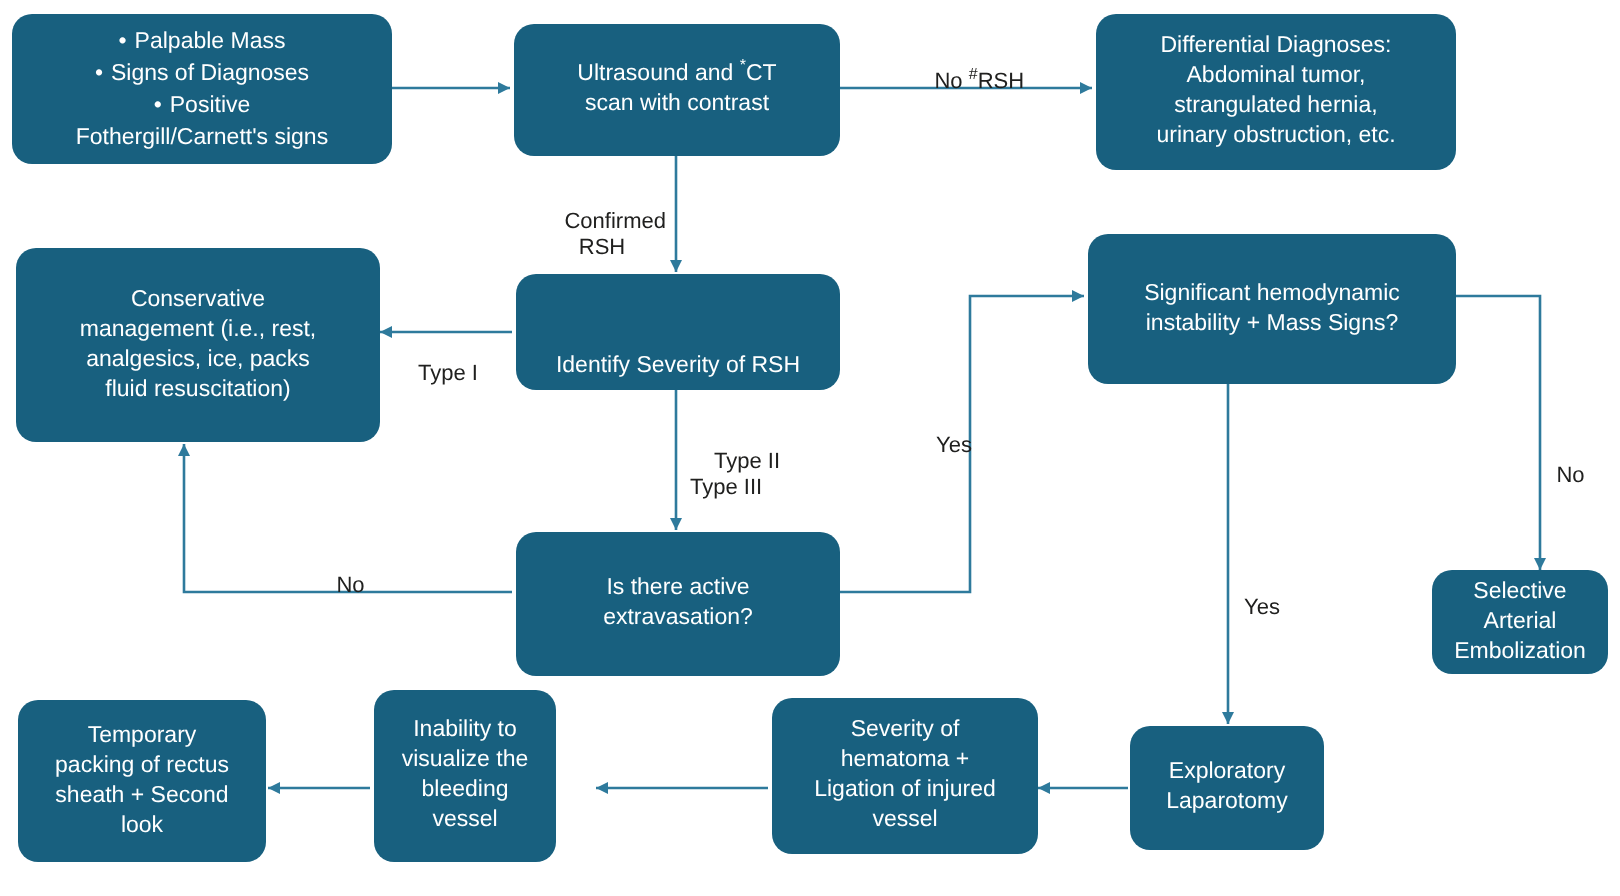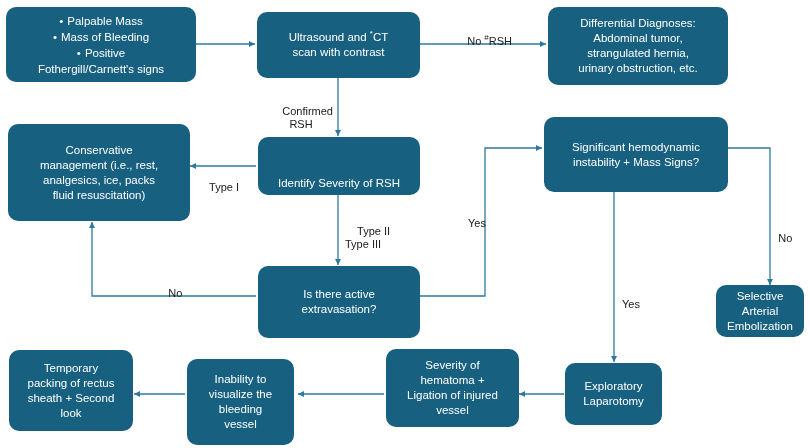--- a/index.html
+++ b/index.html
@@ -90,21 +90,21 @@
     <path class="wire" d="M564,394 L519,394" marker-end="url(#ah)"></path>
 
     <path class="wire" d="M384,394 L298,394" marker-end="url(#ah)"></path>
 
     <path class="wire" d="M185,394 L134,394" marker-end="url(#ah)"></path>
   </svg>
 
   <div class="node bullets" style="left:6px;top:7px;width:190px;height:75px;">
     <span class="txt">
       <span class="li"><span class="b">•</span><span>Palpable Mass</span></span>
-      <span class="li"><span class="b">•</span><span>Mass of Bleeding</span></span>
+      <span class="li"><span class="b">•</span><span>Signs of Diagnoses</span></span>
       <span class="li"><span class="b">•</span><span>Positive</span></span>
       <span class="li">Fothergill/Carnett's signs</span>
     </span>
   </div>
 
   <div class="node" style="left:257px;top:12px;width:163px;height:66px;">
     <span class="txt">
       <span>Ultrasound and </span><span class="sup">*</span><span>CT</span><br>
       <span>scan with contrast</span>
     </span>
@@ -163,21 +163,21 @@
 
   <div class="node" style="left:386px;top:349px;width:133px;height:78px;">
     <span class="txt">
       <span>Severity of</span><br>
       <span>hematoma +</span><br>
       <span>Ligation of injured</span><br>
       <span>vessel</span>
     </span>
   </div>
 
-  <div class="node" style="left:187px;top:359px;width:107px;height:86px;">
+  <div class="node" style="left:187px;top:345px;width:91px;height:86px;">
     <span class="txt">
       <span>Inability to</span><br>
       <span>visualize the</span><br>
       <span>bleeding</span><br>
       <span>vessel</span>
     </span>
   </div>
 
   <div class="node" style="left:9px;top:350px;width:124px;height:81px;">
     <span class="txt">

